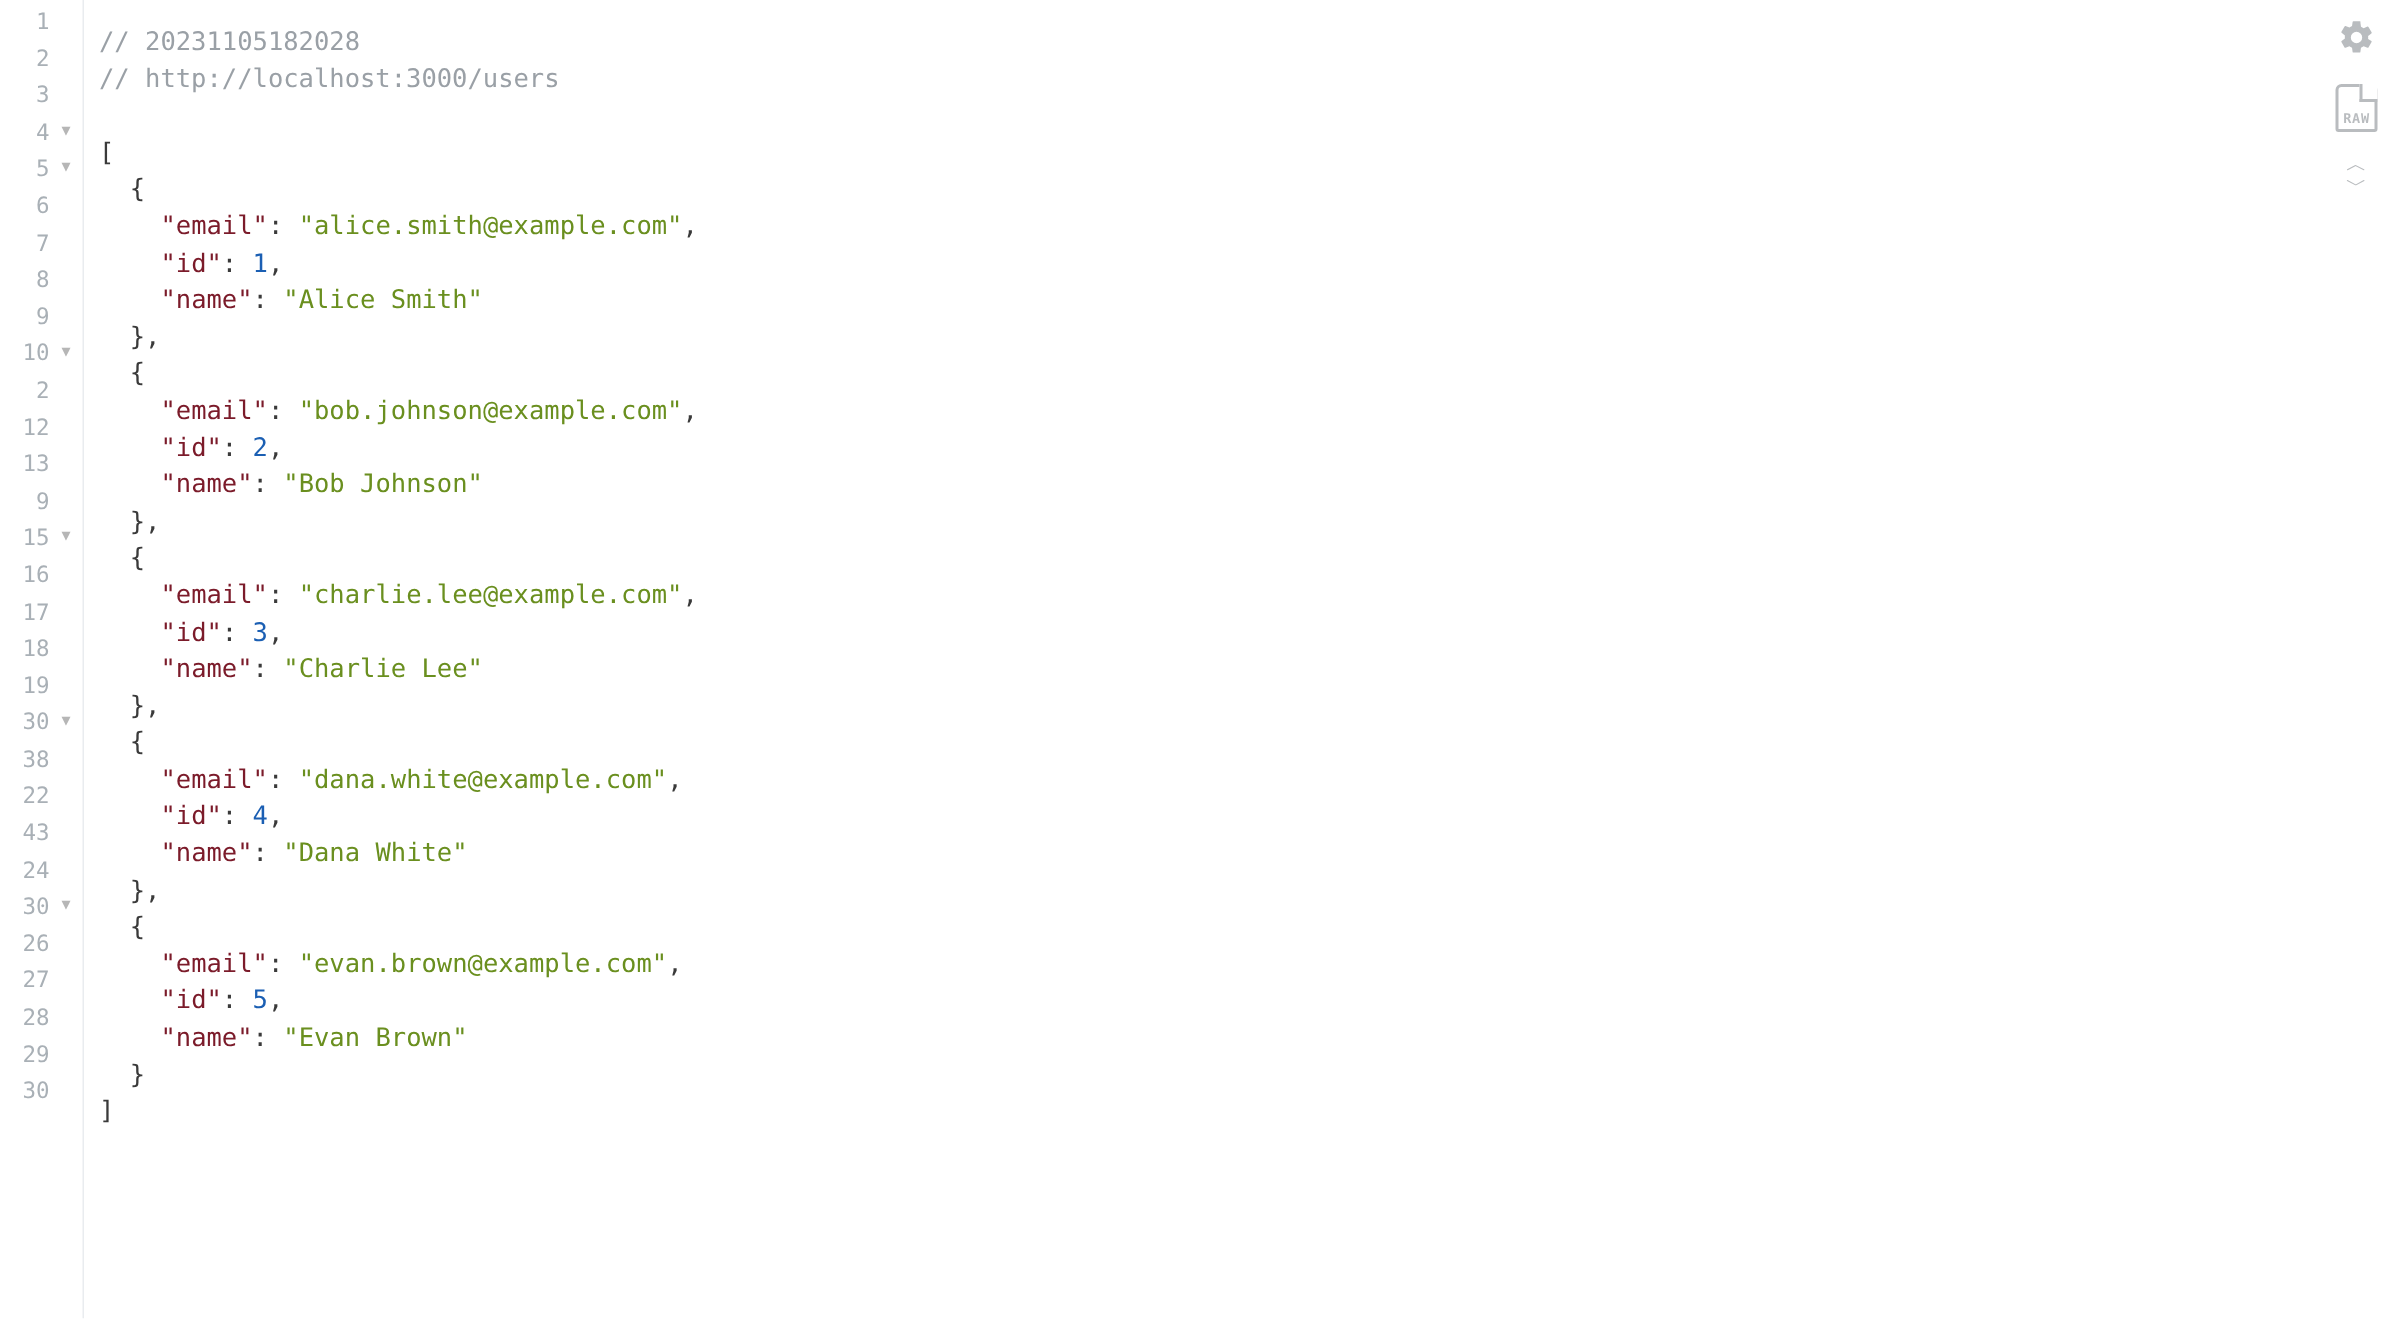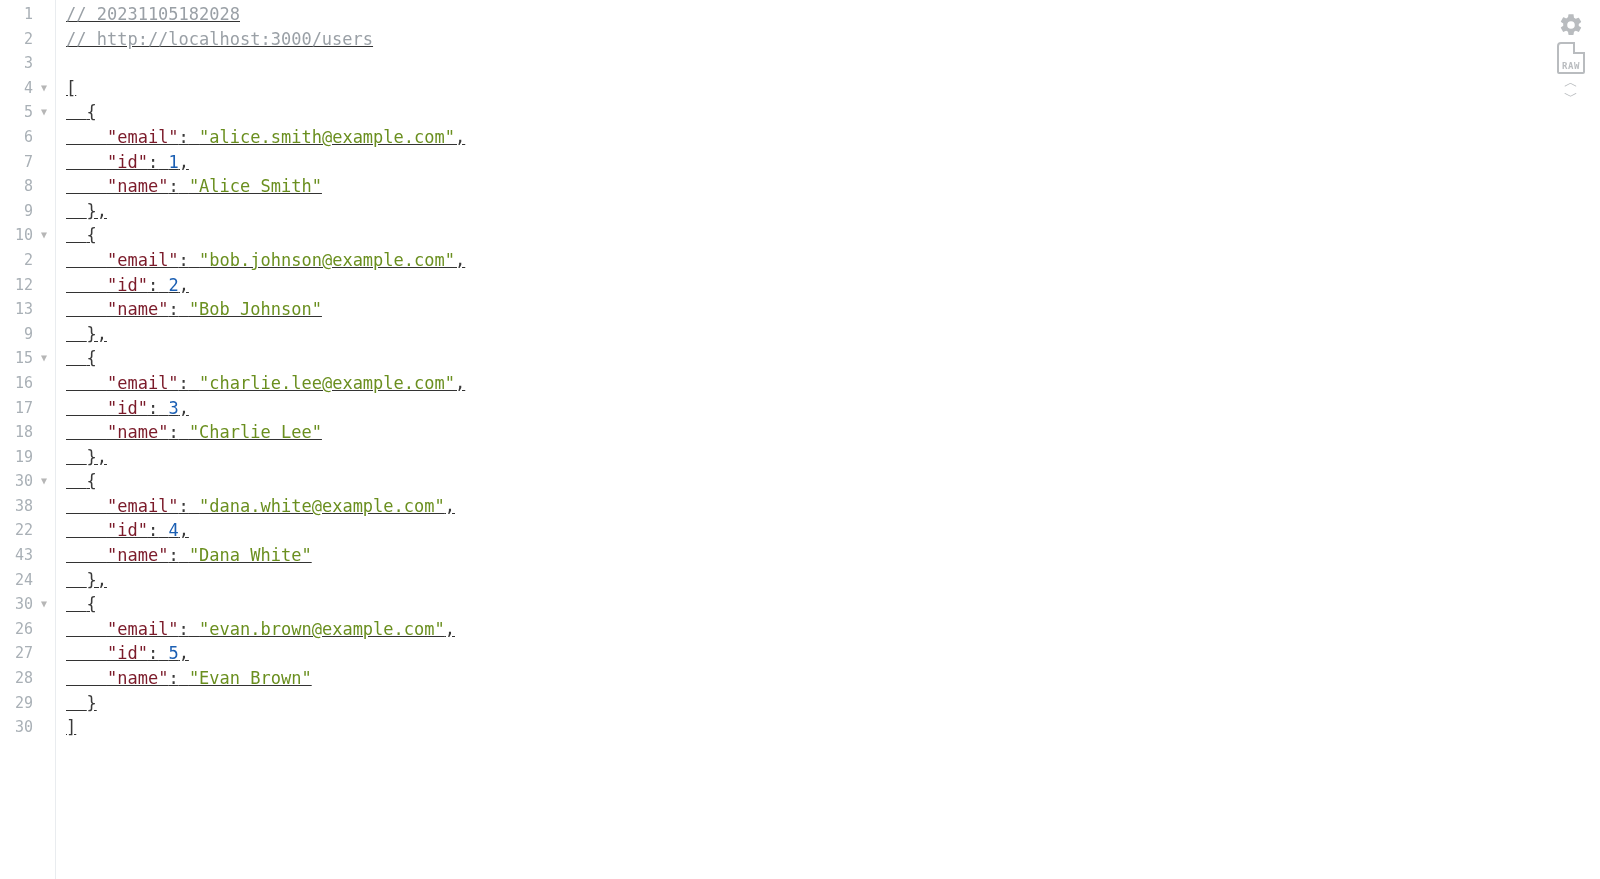--- a/index.html
+++ b/index.html
@@ -47,26 +47,25 @@
     color: #b6b6b6;
     font-size: 10px;
     width: 14px;
     text-align: center;
     margin-left: 4px;
     cursor: pointer;
   }
   .fold.empty { visibility: hidden; }
   .code {
     flex: 1 1 auto;
-    padding-top: 2px;
+    padding-top: 16px;
     padding-left: 10px;
     box-sizing: border-box;
     color: #333;
     white-space: pre;
-    text-decoration: underline;
   }
   .cline {
     height: 24.6px;
     line-height: 24.6px;
   }
   .tok-comment { color: #9aa0a6; }
   .tok-punc    { color: #3a3a3a; font-weight: 500; }
   .tok-key     { color: #7b1b2a; }  
   .tok-colon   { color: #3a3a3a; }
   .tok-str     { color: #6a8f1f; }  
@@ -74,20 +73,21 @@
   .tok-comma   { color: #3a3a3a; }
 
   
   .toolbar {
     position: absolute;
     top: 10px;
     right: 14px;
     display: flex;
     flex-direction: column;
     align-items: center;
+    gap: 14px;
   }
   .tool {
     width: 30px;
     height: 30px;
     display: flex;
     align-items: center;
     justify-content: center;
     color: #b9bcbf;
     cursor: pointer;
   }

